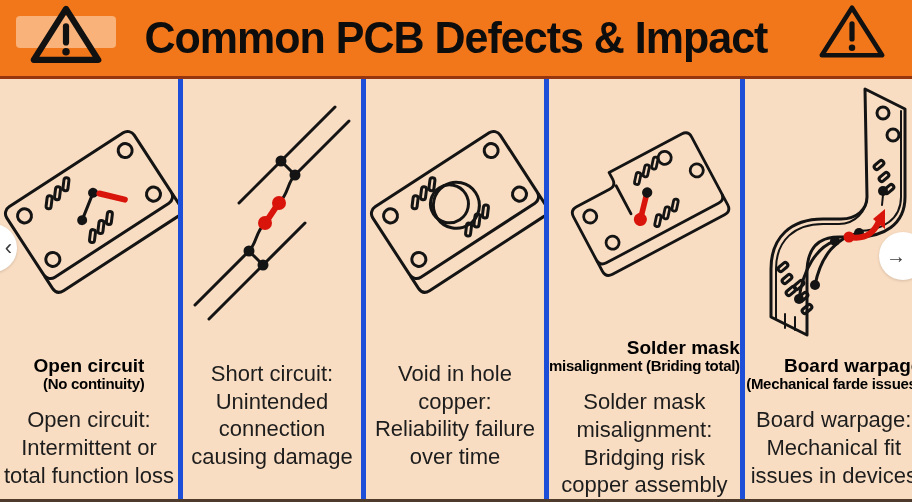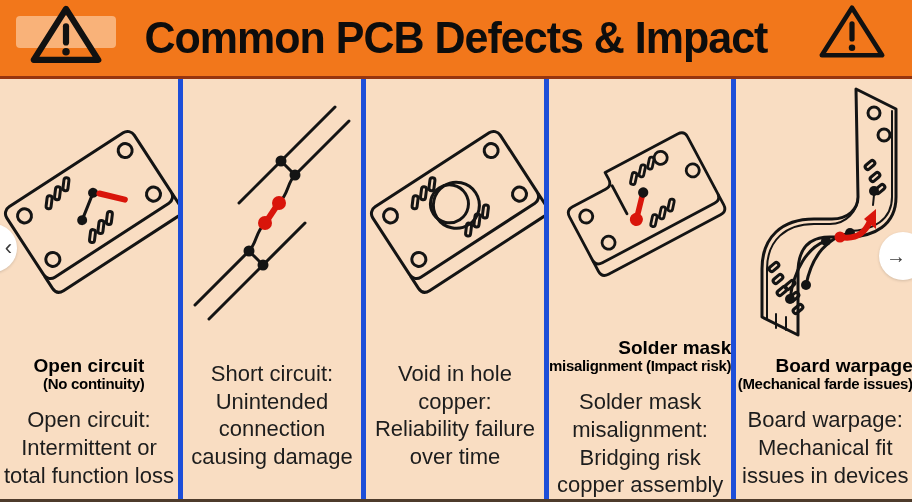--- a/index.html
+++ b/index.html
@@ -172,21 +172,21 @@
             <rect class="ln" transform="translate(14,25) rotate(-50)" x="-6.5" y="-2.5" width="13" height="5" rx="2.5"></rect>
             <rect class="ln" transform="translate(26,22) rotate(-50)" x="-6.5" y="-2.5" width="13" height="5" rx="2.5"></rect>
           </g>
           <line class="rln" x1="-13" y1="17" x2="4" y2="-2"></line>
           <circle class="rdot" cx="-14" cy="18" r="7"></circle>
           <circle class="dot" cx="6" cy="-4" r="5.5"></circle>
         </g>
       </svg>
       <div class="panel-title">
         <span class="panel-title1">Solder mask</span>
-        <span class="panel-title2">misalignment (Impact risk)</span>
+        <span class="panel-title2">misalignment (Briding total)</span>
       </div>
       <div class="panel-desc">Solder mask misalignment:
 Bridging risk
 copper assembly</div>
     </div>
 
     <div class="panel">
       <svg class="illus" viewBox="0 0 178 268">
         <path class="ln" d="M120,10 L160,30 V118 C160,146 138,158 112,158 L94,158 C72,158 62,170 62,194 V256 L26,238 V190 C26,158 46,140 78,140 L96,140 C112,140 122,130 122,118 Z"></path>
         <path class="lnthin" d="M156,32 V118 C156,140 138,152 112,152"></path>

